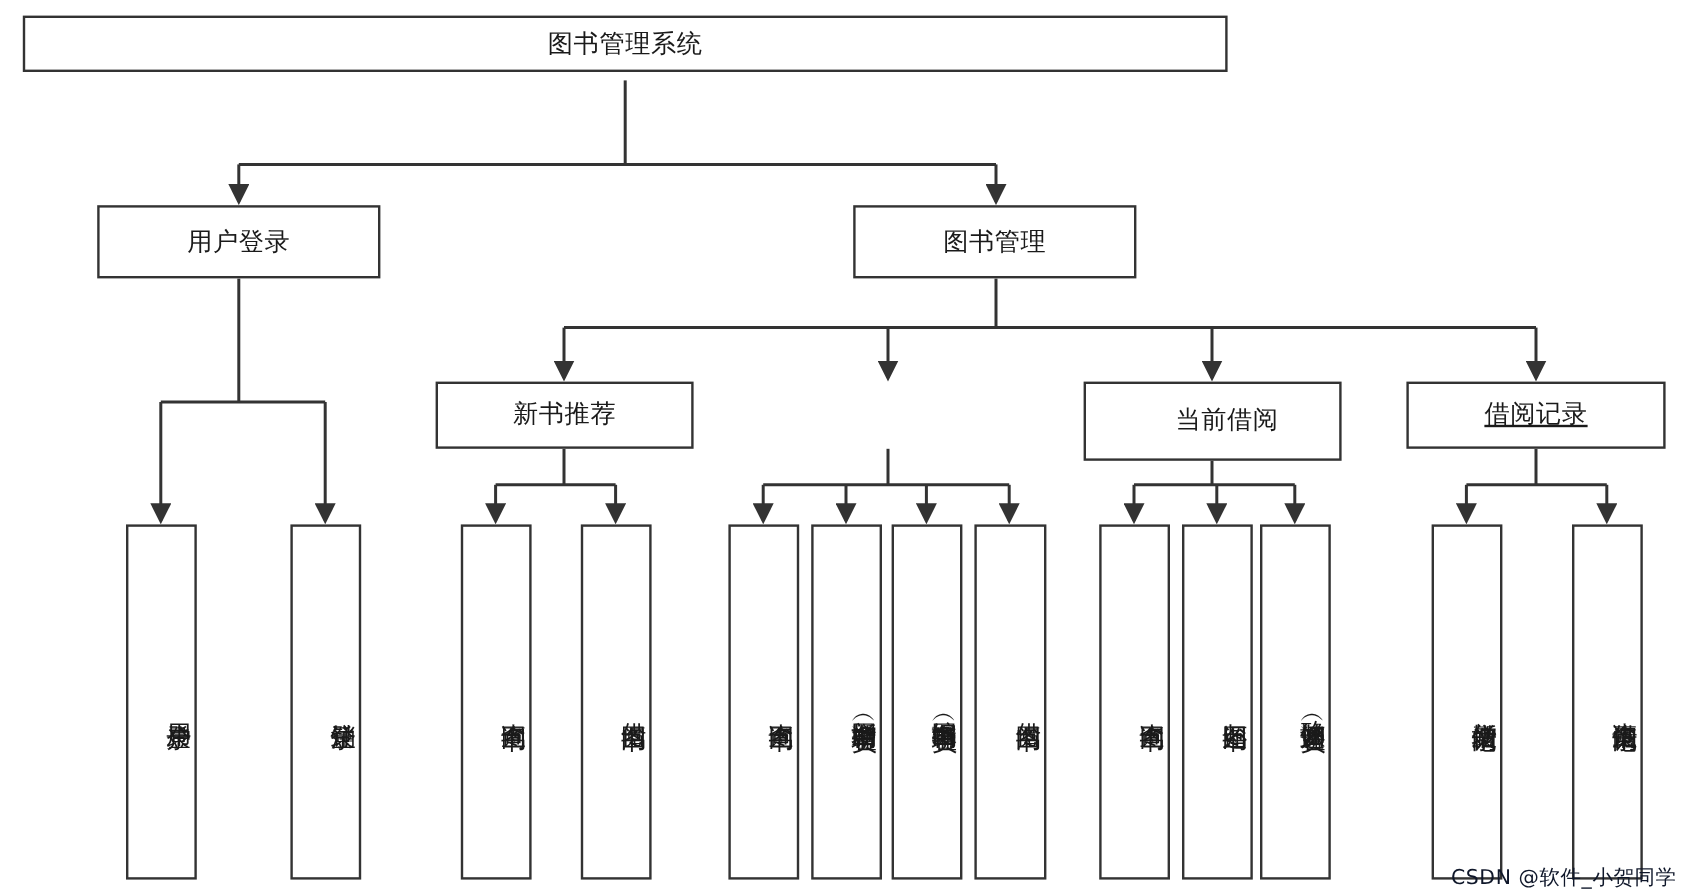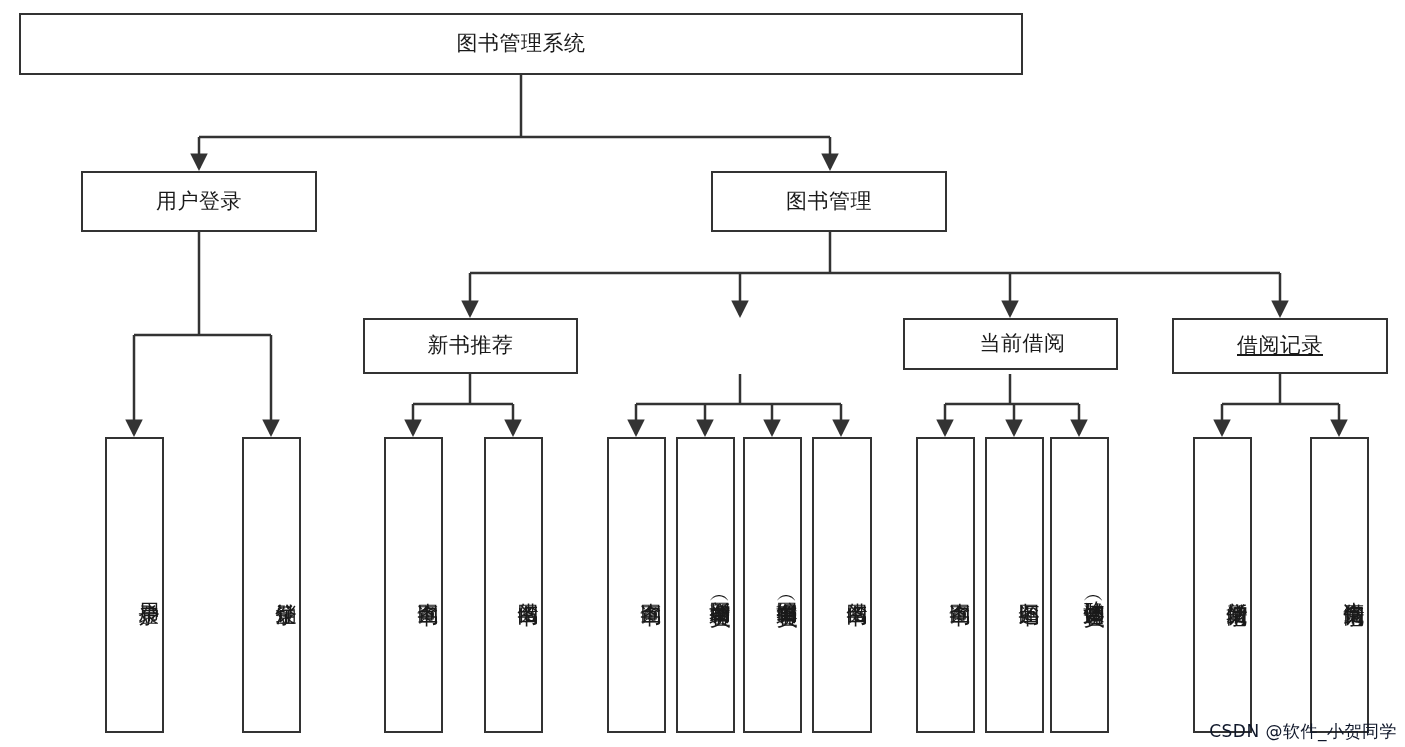--- a/index.html
+++ b/index.html
@@ -119,35 +119,35 @@
       <path d="M 1014 404 L 1014 434" marker-end="url(#arrow)"></path>
       <path d="M 1079 404 L 1079 434" marker-end="url(#arrow)"></path>
 
       <path d="M 1280 374 L 1280 404"></path>
       <path d="M 1222 404 L 1339 404"></path>
       <path d="M 1222 404 L 1222 434" marker-end="url(#arrow)"></path>
       <path d="M 1339 404 L 1339 434" marker-end="url(#arrow)"></path>
     </g>
   </svg>
 
-  <div class="node node-h node-root" style="left:19px; top:13px; width:1004px; height:62px;">
+  <div class="node node-h node-root" style="left:19px; top:13px; width:1004px; height:47px;">
     <span>图书管理系统</span>
   </div>
 
   <div class="node node-h" style="left:81px; top:171px; width:236px; height:61px;">
     <span>用户登录</span>
   </div>
   <div class="node node-h" style="left:711px; top:171px; width:236px; height:61px;">
     <span>图书管理</span>
   </div>
 
   <div class="node node-h" style="left:363px; top:318px; width:215px; height:56px;">
     <span>新书推荐</span>
   </div>
-  <div class="node node-h" style="left:903px; top:318px; width:215px; height:52px;padding-left:24px;">
+  <div class="node node-h" style="left:903px; top:318px; width:215px; height:66px;padding-left:24px;">
     <span>当前借阅</span>
   </div>
   <div class="node node-h" style="left:1172px; top:318px; width:216px; height:56px;text-decoration:underline;">
     <span>借阅记录</span>
   </div>
 
   <div class="node node-v" style="left:105px; top:437px; width:59px; height:296px;">
     <span class="vtext">用户登录</span>
   </div>
   <div class="node node-v" style="left:242px; top:437px; width:59px; height:296px;">

